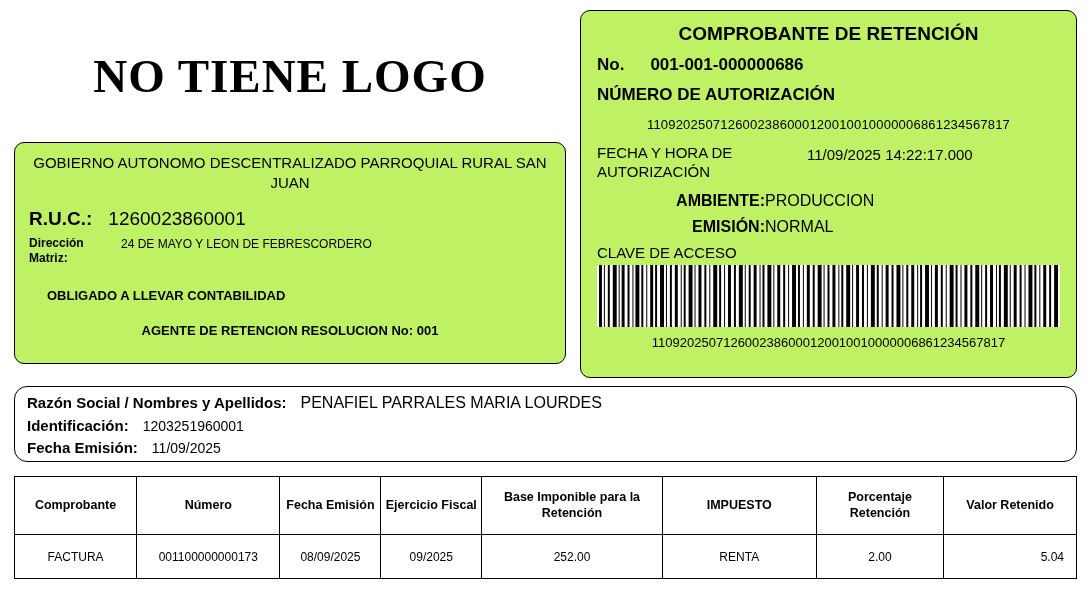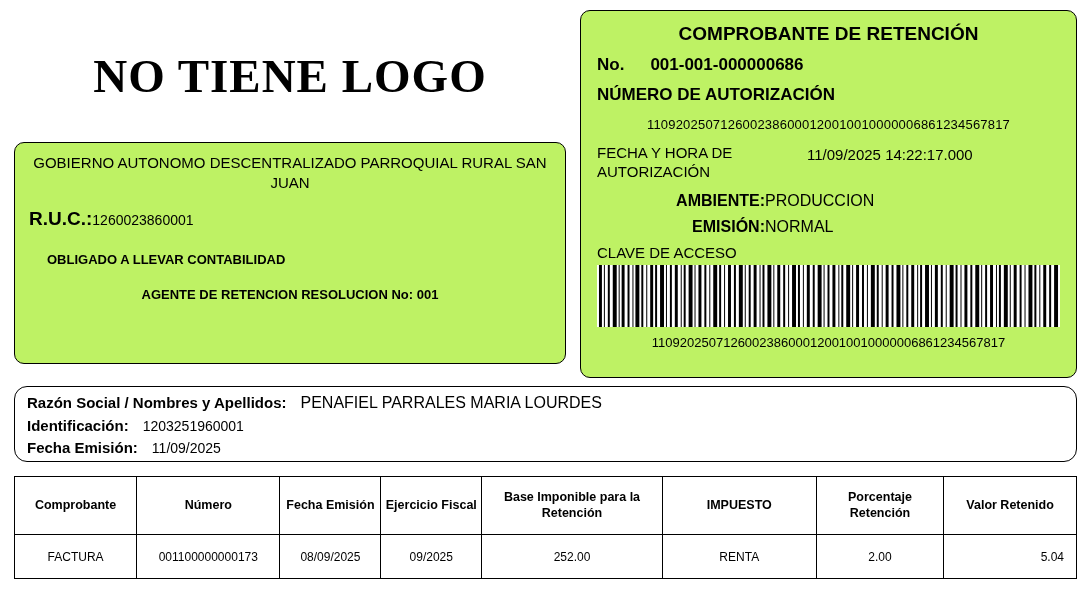--- a/index.html
+++ b/index.html
@@ -63,28 +63,29 @@
   .issuer-title {
     text-align: center;
     font-weight: normal;
     font-size: 15px;
     line-height: 1.35;
     margin-bottom: 14px;
   }
   .ruc-line {
     display: flex;
     align-items: baseline;
+    gap: 16px;
     margin-bottom: 6px;
   }
   .ruc-label {
     font-weight: bold;
     font-size: 19px;
   }
   .ruc-value {
-    font-size: 14px;
+    font-size: 19px;
   }
   .addr-line {
     display: flex;
     align-items: flex-start;
     gap: 12px;
     margin-bottom: 10px;
   }
   .addr-label {
     font-weight: bold;
     font-size: 12px;
@@ -263,20 +264,24 @@
       </div>
 
       <div class="bordered issuer-box">
         <div class="issuer-title">GOBIERNO AUTONOMO DESCENTRALIZADO PARROQUIAL RURAL SAN JUAN</div>
 
         <div class="ruc-line">
           <span class="ruc-label">R.U.C.:</span>
           <span class="ruc-value">1260023860001</span>
         </div>
 
+        <div class="addr-line">
+          <span class="addr-label">Dirección Matriz:</span>
+          <span class="addr-value">24 DE MAYO Y LEON DE FEBRESCORDERO</span>
+        </div>
 
         <div class="oblig">OBLIGADO A LLEVAR CONTABILIDAD</div>
         <div class="agente">AGENTE DE RETENCION RESOLUCION No: 001</div>
       </div>
 
     </div>
 
     <div class="right-col">
       <div class="bordered doc-box">
 

